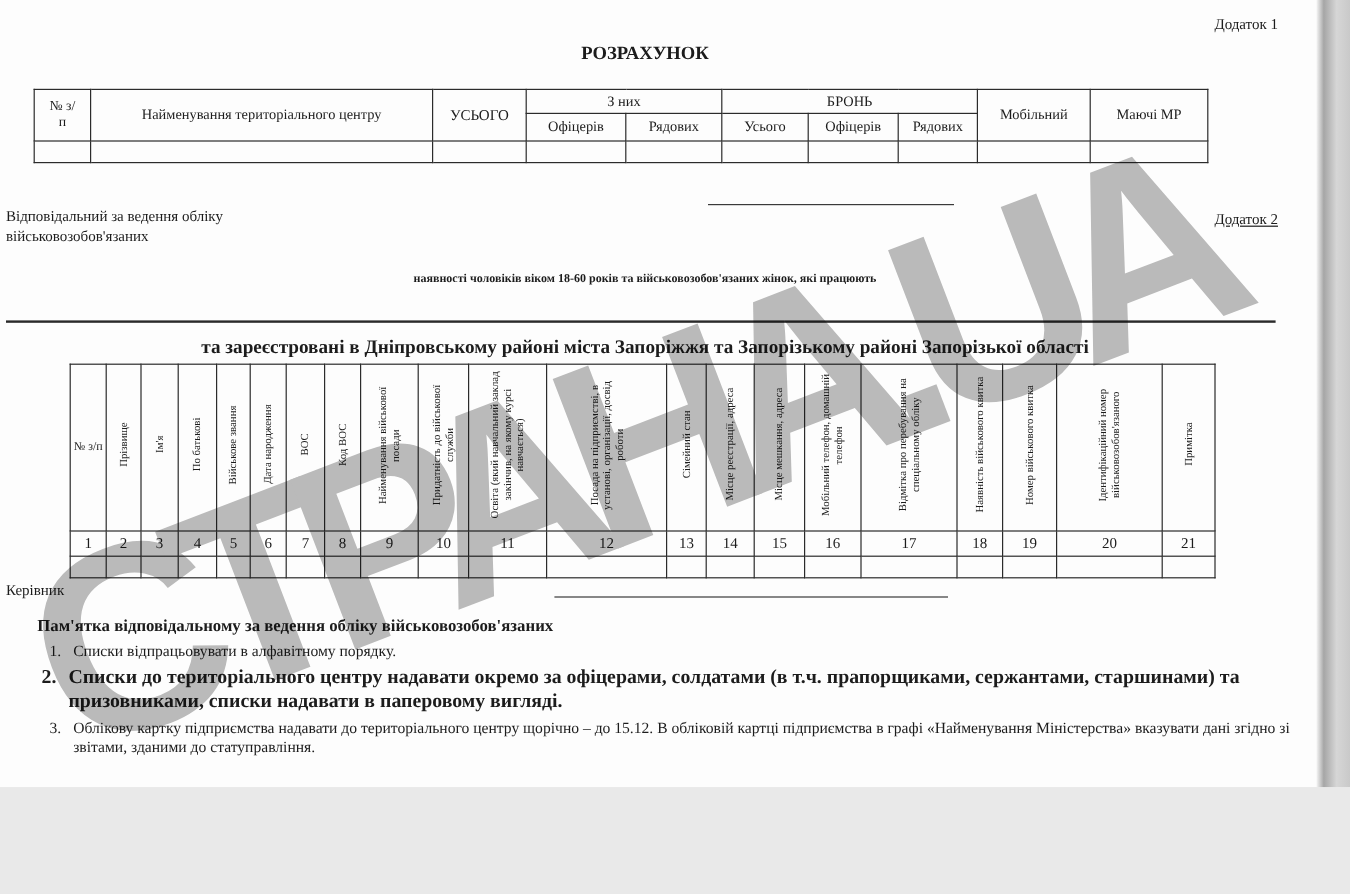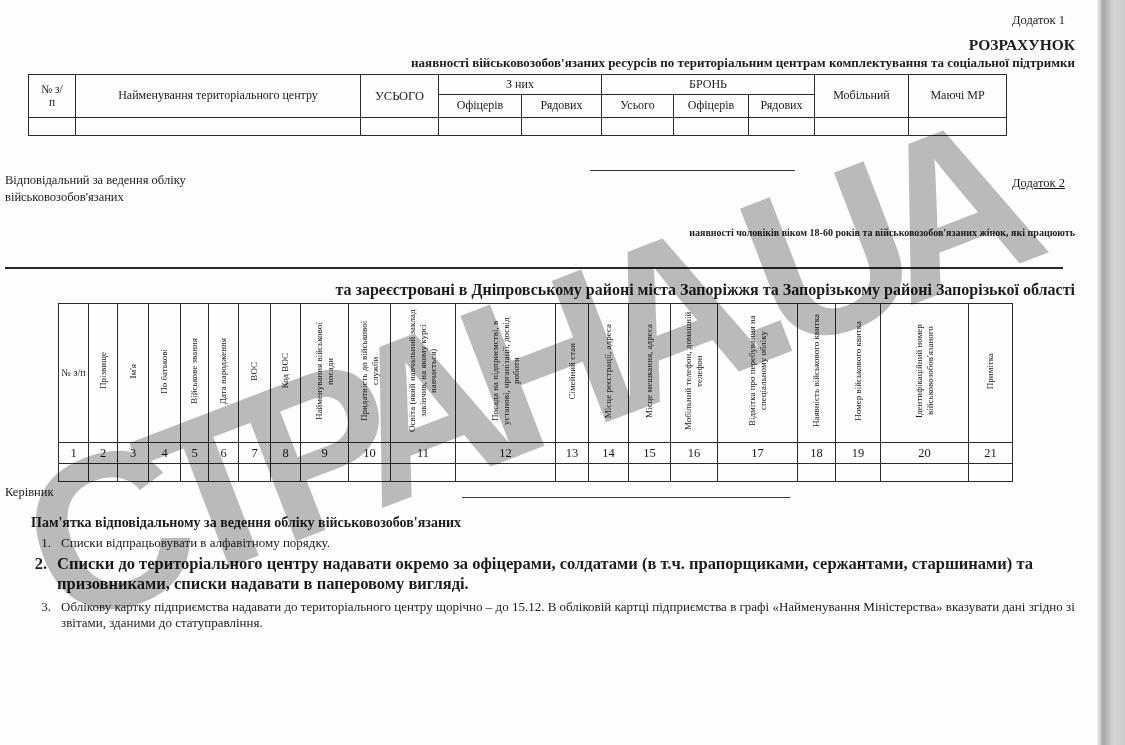--- a/index.html
+++ b/index.html
@@ -1,22 +1,22 @@
 <!DOCTYPE html>
 <html><head>
 <meta charset="utf-8">
 <style>
   html,body{margin:0;padding:0;background:#e9e9e9;}
   .page{
-    position:relative;width:1125px;height:745px;background:#fdfdfd;
+    position:relative;width:1125px;height:656px;background:#fdfdfd;
     font-family:"Liberation Serif", serif;color:#1c1c1c;overflow:hidden;
   }
   
   .abs{position:absolute;}
-  .center{text-align:right;}
+  .center{text-align:center;}
   .annex{position:absolute;right:60px;font-size:12.5px;}
   .annex1{top:13px;}
   .annex2{top:176px;text-decoration:underline;}
   .r-title{left:0;top:36px;width:1075px;font-weight:bold;font-size:15.5px;}
   .r-subtitle{left:0;top:55px;width:1075px;font-weight:bold;font-size:13px;}
   .v-title{left:0;top:203px;width:1075px;font-weight:bold;font-size:16px;letter-spacing:.5px;}
   .v-subtitle{left:0;top:227px;width:1075px;font-weight:bold;font-size:10px;}
   .reg-line{left:0;top:281px;width:1075px;font-weight:bold;font-size:16px;font-family:Liberation Serif, serif;}
   .resp{left:5px;top:136px;width:225px;font-size:12.5px;line-height:1.35;margin-top:36px;}
   .kerivnyk{left:5px;top:485px;font-size:12.5px;}
@@ -66,21 +66,20 @@
   }
 </style>
 </head>
 <body>
 
 <div class="page">
 
   <div class="annex annex1">Додаток 1</div>
 
   <div class="abs center r-title">РОЗРАХУНОК</div>
-  <div class="abs center r-subtitle">наявності військовозобов'язаних ресурсів по територіальним центрам комплектування та соціальної підтримки</div>
 
   <table class="t1">
     <colgroup>
       <col style="width:47px">
         <col style="width:285px">
         <col style="width:78px">
       <col style="width:83px">
         <col style="width:80px">
         <col style="width:72px">
       <col style="width:75px">

